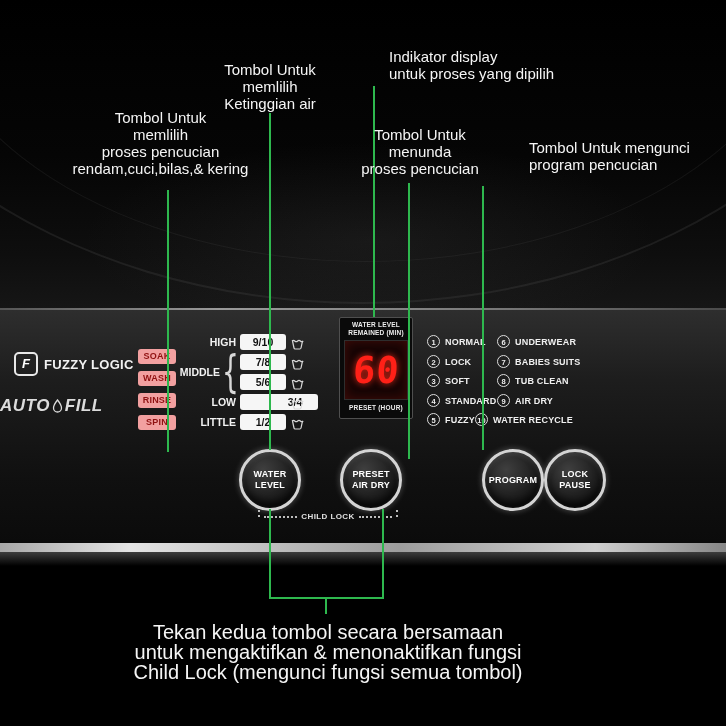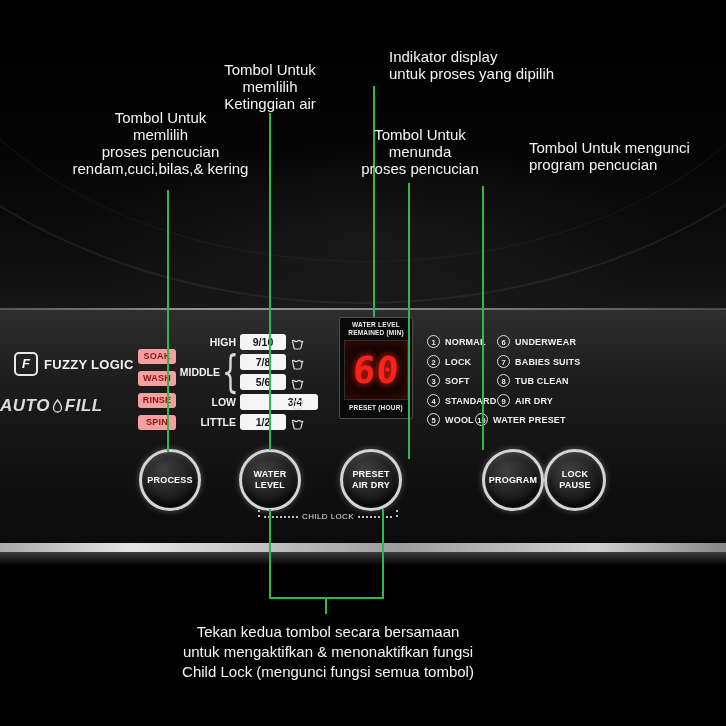--- a/index.html
+++ b/index.html
@@ -16,21 +16,21 @@
   .body-sheen{position:absolute;left:80px;top:140px;width:580px;height:200px;border-radius:50%;
     background:radial-gradient(ellipse,rgba(110,110,110,.12),transparent 70%);}
 
   
   .lines{position:absolute;left:0;top:0;z-index:5;pointer-events:none;}
 
   
   .co{position:absolute;z-index:6;color:#f5f5f5;font-size:15px;line-height:17px;
     white-space:pre-line;text-align:center;}
   .co.left-align{text-align:left;}
-  .co-bottom{position:absolute;z-index:6;color:#f5f5f5;font-size:15px;line-height:20px;
+  .co-bottom{position:absolute;z-index:6;color:#f5f5f5;font-size:20px;line-height:20px;
     white-space:pre-line;text-align:center;}
 
   
   .panel-edge-top{position:absolute;left:0;top:308px;width:726px;height:2px;z-index:1;
     background:linear-gradient(90deg,#555,#9a9a9a 30%,#777 70%,#4a4a4a);}
   .panel{position:absolute;left:0;top:310px;width:726px;height:233px;z-index:1;
     background:linear-gradient(180deg,#2e2e2e 0%,#1d1d1d 30%,#101010 72%,#0b0b0b 100%);}
   .band{position:absolute;left:0;top:543px;width:726px;height:9px;z-index:1;
     background:linear-gradient(90deg,#a8a8a8,#e4e4e4 18%,#9d9d9d 55%,#cfcfcf 82%,#868686);}
   .band-shadow{position:absolute;left:0;top:552px;width:726px;height:14px;z-index:1;
@@ -81,21 +81,21 @@
     box-shadow:0 0 6px rgba(255,255,255,.28), inset 0 2px 5px rgba(255,255,255,.14), inset 0 -5px 9px rgba(0,0,0,.75);
     display:flex;align-items:center;justify-content:center;cursor:pointer;}
   .btn-label{color:#fff;font-size:9px;font-weight:bold;line-height:11px;text-align:center;
     white-space:pre-line;letter-spacing:.2px;}
 
   
   .childlock{position:absolute;left:258px;top:512px;width:140px;z-index:3;display:flex;
     align-items:center;gap:4px;}
   .cl-stub{width:0;height:7px;border-left:2px dotted #bdbdbd;transform:translateY(-3px);}
   .cl-dash{flex:1;height:0;border-top:2px dotted #bdbdbd;}
-  .cl-text{color:#e0e0e0;font-size:8px;font-weight:normal;letter-spacing:.4px;white-space:nowrap;}
+  .cl-text{color:#e0e0e0;font-size:8px;font-weight:bold;letter-spacing:.4px;white-space:nowrap;}
 </style>
 </head>
 <body>
 
 <div class="stage">
 
   <div class="top-body"></div>
   <div class="body-arc1"></div>
   <div class="body-arc2"></div>
   <div class="body-sheen"></div>
@@ -205,47 +205,44 @@
   <div class="prog-row" style="left:427px;top:373px;">
     <span class="prog-num">3</span>
     <span class="prog-label">SOFT</span>
   </div>
   <div class="prog-row" style="left:427px;top:393px;">
     <span class="prog-num">4</span>
     <span class="prog-label">STANDARD</span>
   </div>
   <div class="prog-row" style="left:427px;top:412px;">
     <span class="prog-num">5</span>
-    <span class="prog-label">WOOL</span>
+    <span class="prog-label">FUZZY</span>
   </div>
 
   <div class="prog-row" style="left:497px;top:334px;">
     <span class="prog-num">6</span>
     <span class="prog-label">UNDERWEAR</span>
   </div>
   <div class="prog-row" style="left:497px;top:354px;">
     <span class="prog-num">7</span>
     <span class="prog-label">BABIES SUITS</span>
   </div>
   <div class="prog-row" style="left:497px;top:373px;">
     <span class="prog-num">8</span>
     <span class="prog-label">TUB CLEAN</span>
   </div>
   <div class="prog-row" style="left:497px;top:393px;">
     <span class="prog-num">9</span>
     <span class="prog-label">AIR DRY</span>
   </div>
   <div class="prog-row" style="left:475px;top:412px;">
     <span class="prog-num">10</span>
-    <span class="prog-label">WATER PRESET</span>
-  </div>
-
-  <div class="btn" style="left:139px;">
-    <span class="btn-label">PROCESS</span>
-  </div>
+    <span class="prog-label">WATER RECYCLE</span>
+  </div>
+
   <div class="btn" style="left:239px;">
     <span class="btn-label">WATER
 LEVEL</span>
   </div>
   <div class="btn" style="left:340px;">
     <span class="btn-label">PRESET
 AIR DRY</span>
   </div>
   <div class="btn" style="left:452px;margin-left:30px;">
     <span class="btn-label">PROGRAM</span>

